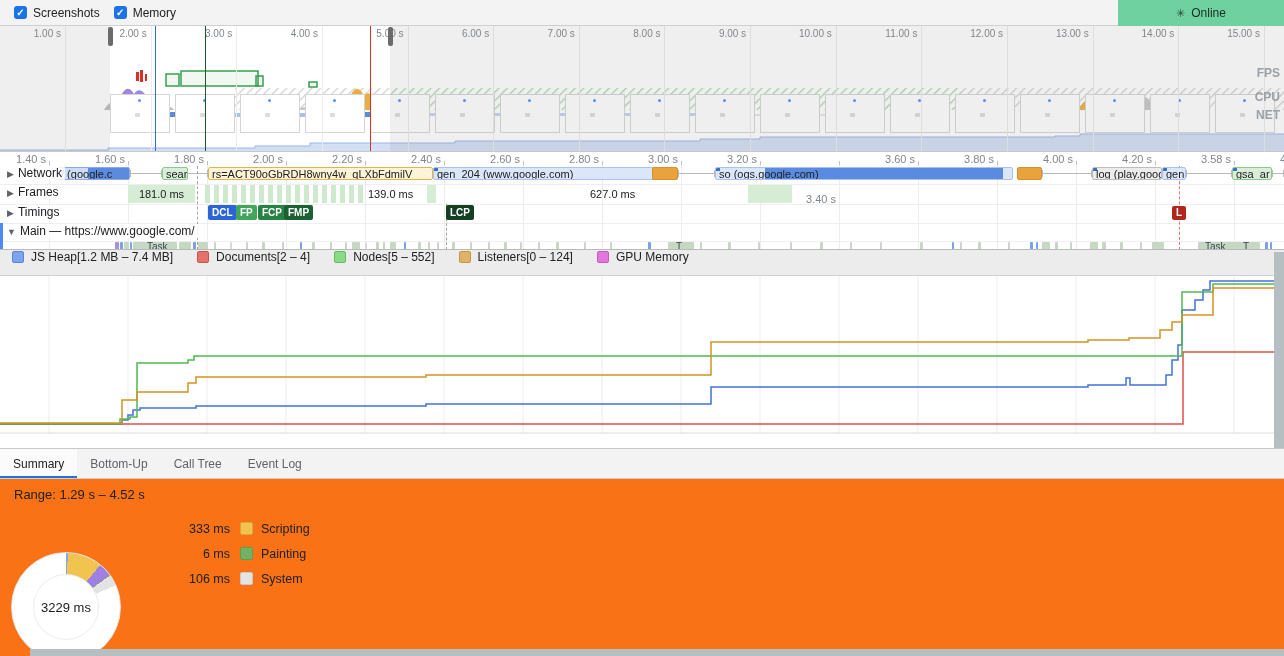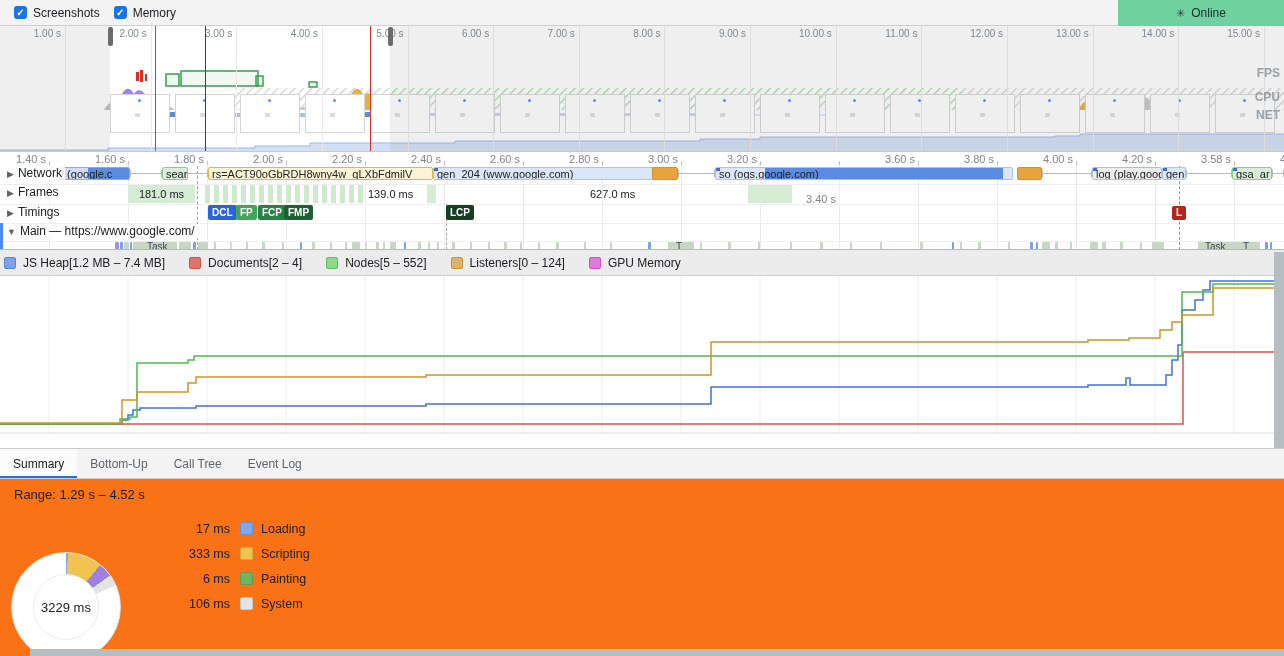--- a/index.html
+++ b/index.html
@@ -46,21 +46,21 @@
   .badge { position:absolute; top:53px; height:15px; border-radius:2px; color:#fff; font-size:10px; font-weight:bold; line-height:15px; padding:0 4px; z-index:4; }
   .dashline { position:absolute; width:0; border-left:1px dashed #a5a5a5; z-index:1; }
   .dashline.red { border-left:1px dashed #e57368; }
   .l-badge { position:absolute; top:54px; width:14px; height:14px; background:#b3261e; border-radius:2px; color:#fff; font-size:10px; font-weight:bold; line-height:14px; text-align:center; z-index:4; }
   .main-bracket { position:absolute; left:0; top:71px; width:3px; height:27px; background:#4c8bf5; z-index:6; }
   .activity { position:absolute; left:0; top:90px; width:1284px; height:8px; overflow:hidden; }
   .act-item { position:absolute; top:0; height:8px; border-radius:1px 1px 0 0; }
   .act-text { position:absolute; top:0; font-size:10px; color:#37474f; line-height:10px; }
 
   
-  .mem-legend { position:absolute; left:0; top:250px; width:1284px; height:26px; background:#ececec; border-bottom:1px solid #d0d0d0; display:flex; align-items:center; gap:24px; padding-left:4px; }
+  .mem-legend { position:absolute; left:0; top:250px; width:1284px; height:26px; background:#ececec; border-bottom:1px solid #d0d0d0; display:flex; align-items:flex-start; gap:24px; padding-left:12px; }
   .mem-item { display:flex; align-items:center; gap:7px; font-size:12px; color:#202124; }
   .mem-swatch { width:12px; height:12px; border-radius:2px; }
 
   
   .mem-chart { position:absolute; left:0; top:276px; width:1284px; height:172px; background:#fff; }
   .v-scroll { position:absolute; right:0; top:252px; width:10px; height:196px; background:#b5bfc1; }
 
   
   .details { position:absolute; left:0; top:448px; width:1284px; height:208px; background:#f97316; border-top:1px solid #c9c9c9; }
   .tabbar { position:absolute; left:0; top:0; width:1284px; height:30px; background:#f3f3f3; border-bottom:1px solid #ccc; display:flex; align-items:stretch; }
@@ -483,25 +483,20 @@
         <div class="tab">Event Log</div>
       </div>
     <div class="range-label">Range: 1.29 s – 4.52 s</div>
     <div class="donut" id="donut" style="background: conic-gradient(rgb(132, 167, 230) 0deg, rgb(132, 167, 230) 1.89532deg, rgb(240, 196, 78) 1.89532deg, rgb(240, 196, 78) 39.0214deg, rgb(159, 127, 227) 39.0214deg, rgb(159, 127, 227) 53.738deg, rgb(113, 179, 99) 53.738deg, rgb(113, 179, 99) 54.4069deg, rgb(227, 227, 227) 54.4069deg, rgb(227, 227, 227) 66.2248deg, rgb(255, 255, 255) 66.2248deg, rgb(255, 255, 255) 360deg);">
       <div class="donut-hole">
           <span>3229 ms</span>
         </div>
     </div>
     <div class="pie-legend" id="pie-legend">
         <div class="pie-row">
-          <div class="pie-val">17 ms</div>
-          <div class="pie-sw" style="background: rgb(132, 167, 230); border: 1px solid rgb(103, 144, 216);"></div>
-          <div class="pie-lab">Loading</div>
-        </div>
-        <div class="pie-row">
           <div class="pie-val">333 ms</div>
           <div class="pie-sw" style="background: rgb(240, 196, 78); border: 1px solid rgb(216, 169, 58);"></div>
           <div class="pie-lab">Scripting</div>
         </div>
         <div class="pie-row">
           <div class="pie-val">6 ms</div>
           <div class="pie-sw" style="background: rgb(113, 179, 99); border: 1px solid rgb(93, 158, 80);"></div>
           <div class="pie-lab">Painting</div>
         </div>
         <div class="pie-row">

